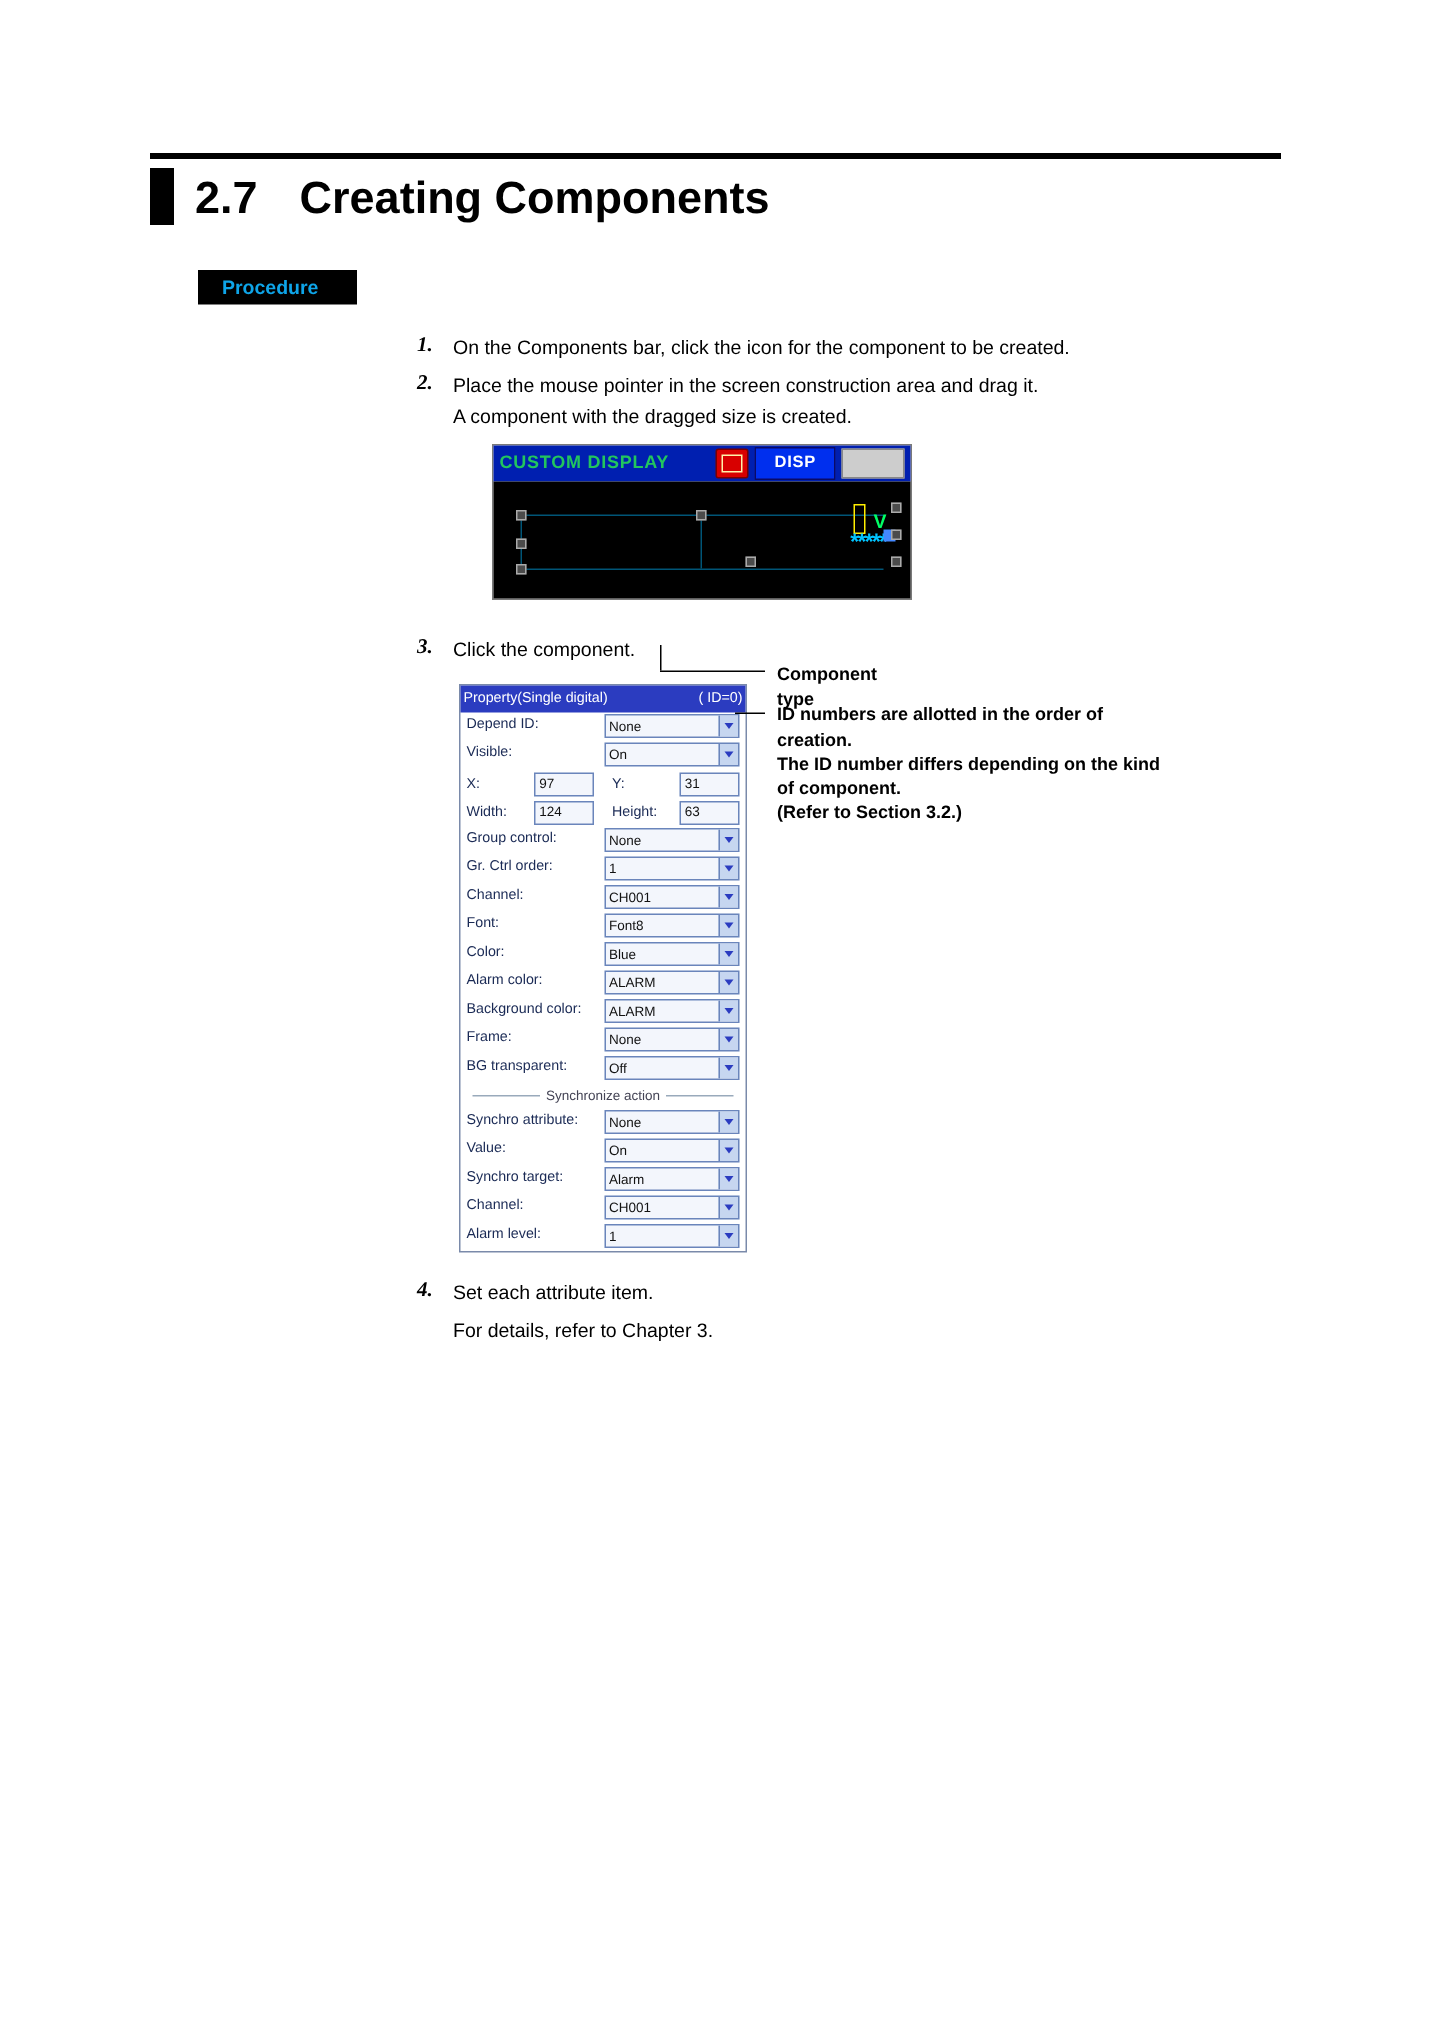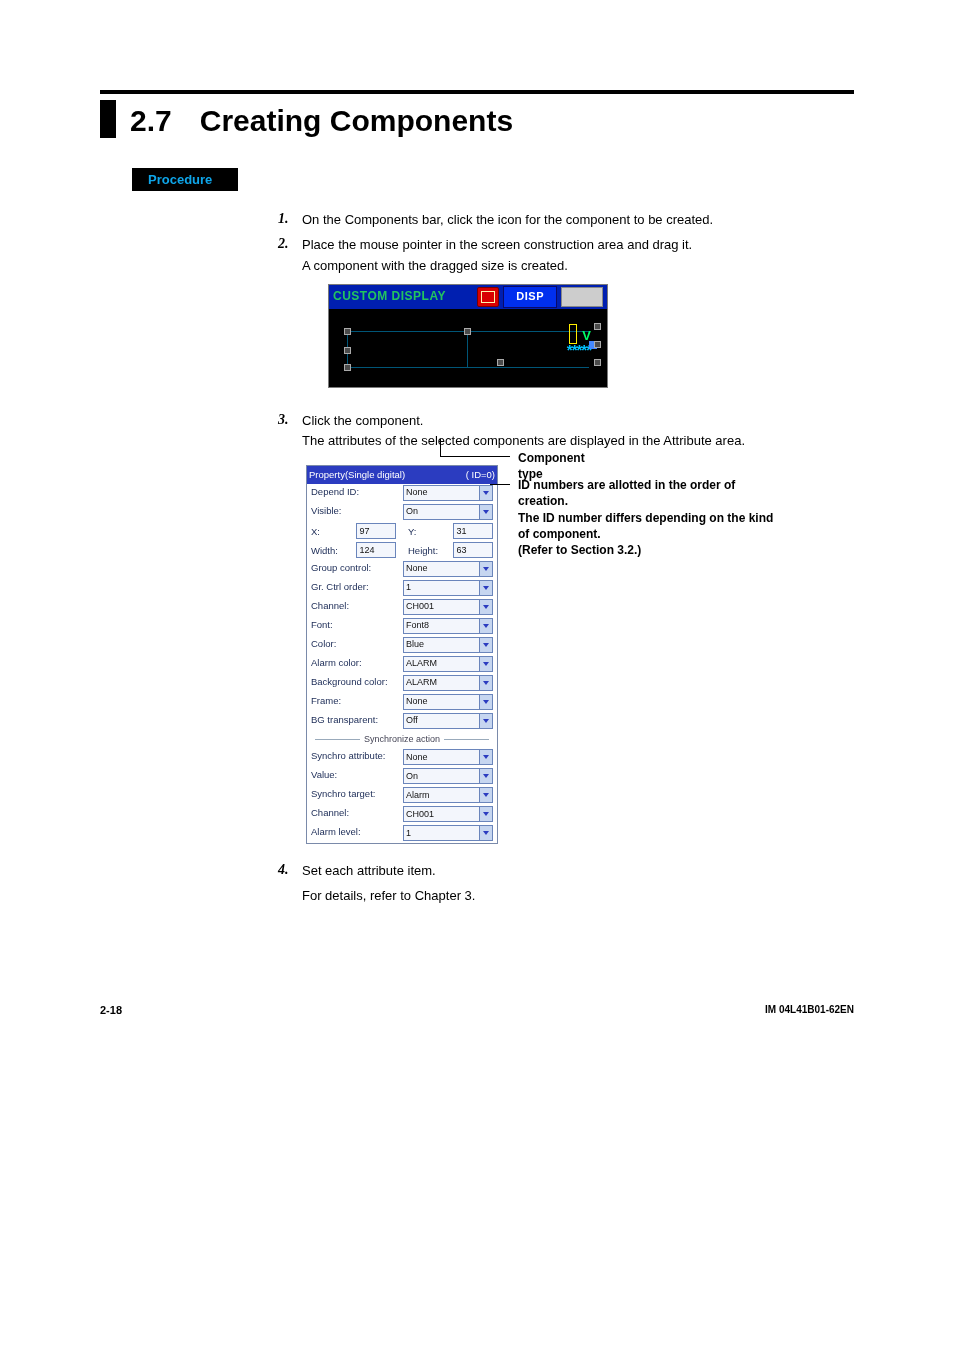--- a/index.html
+++ b/index.html
@@ -4,21 +4,21 @@
 <style>
   body {
     font-family: Arial, Helvetica, sans-serif;
     margin: 0;
     background: #fff;
     color: #000;
   }
   .page {
     width: 954px;
     height: 1056px;
-    margin: 0 auto;
+    margin: 12px auto;
     position: relative;
     box-sizing: border-box;
     padding: 90px 100px 40px 100px;
   }
   .rule {
     height: 4px;
     background: #000;
     margin-bottom: 6px;
   }
   .heading-row {
@@ -358,21 +358,20 @@
             </div>
           </div>
         </div>
       </div>
     </div>
 
     <div class="step">
       <div class="step-num">3.</div>
       <div class="step-body">
         <div>Click the component.</div>
-        <div class="step-sub">The attributes of the selected components are displayed in the Attribute area.</div>
 
         <div class="attr-wrap">
           <div class="attr-panel">
             <div class="attr-header">
               <span class="attr-header-left">Property(Single digital)</span>
               <span class="attr-header-right">( ID=0)</span>
             </div>
 
             <div class="attr-row">
               <span class="attr-label">Depend ID:</span>
@@ -516,17 +515,13 @@
 
     <div class="step" style="margin-top:18px;">
       <div class="step-num">4.</div>
       <div class="step-body">
         <div>Set each attribute item.</div>
         <div class="step-sub" style="margin-top:6px;">For details, refer to Chapter 3.</div>
       </div>
     </div>
   </div>
 
-  <div class="footer">
-    <span>2-18</span>
-    <span class="footer-right">IM 04L41B01-62EN</span>
-  </div>
 </div>
 
 </body></html>

